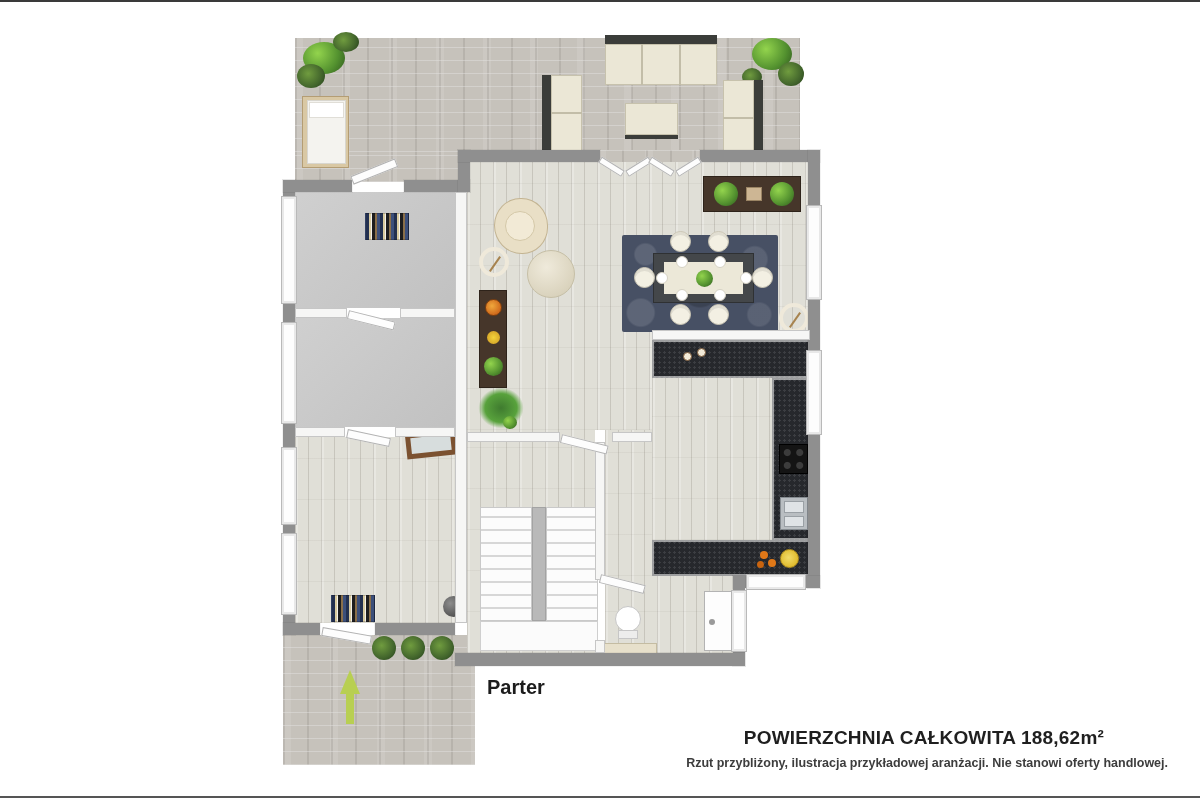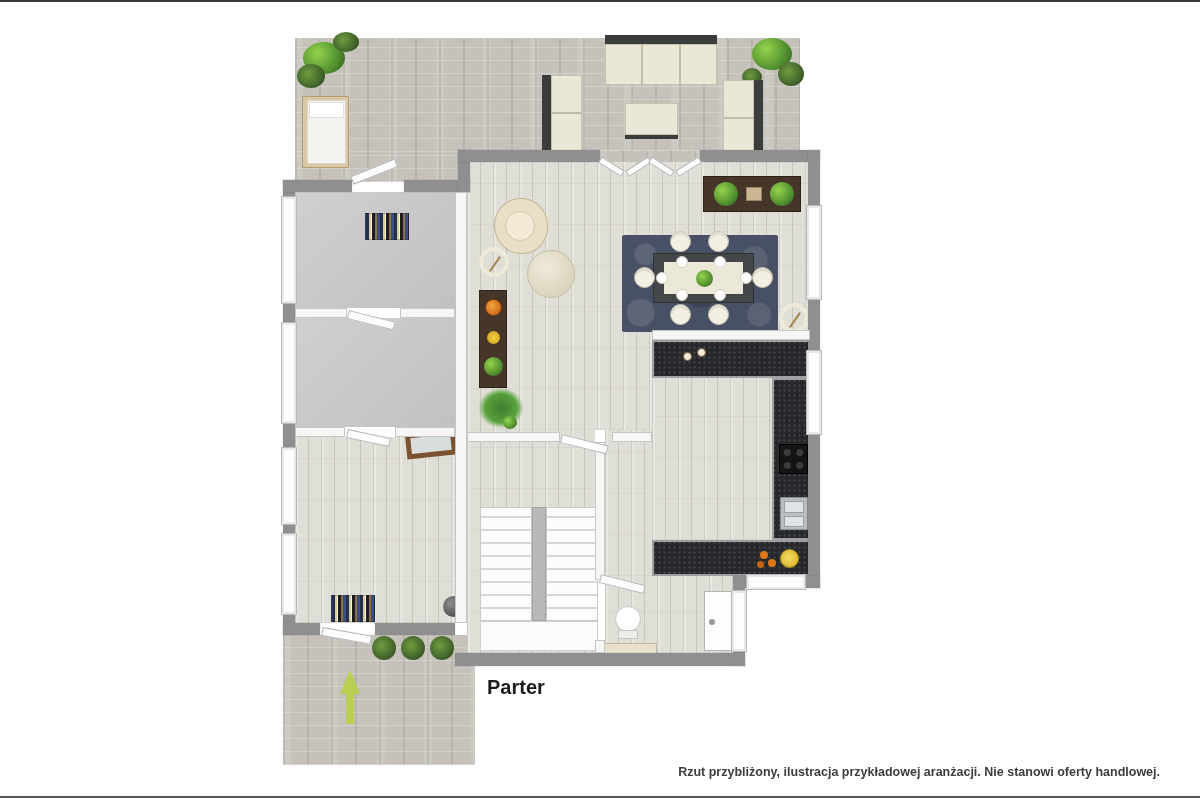--- a/index.html
+++ b/index.html
@@ -235,15 +235,16 @@
   <div class="abs leaf" style="left:650px;top:156px;width:27px;height:7px;transform:rotate(148deg);transform-origin:left center;"></div>
   <div class="abs leaf" style="left:650px;top:156px;width:27px;height:7px;transform:rotate(32deg);transform-origin:left center;"></div>
   <div class="abs leaf" style="left:700px;top:156px;width:27px;height:7px;transform:rotate(148deg);transform-origin:left center;"></div>
 
   <div class="abs win" style="left:731px;top:590px;width:16px;height:62px;"></div>
   <div class="abs leaf" style="left:704px;top:591px;width:28px;height:60px;">
     <div class="abs" style="left:4px;top:27px;width:6px;height:6px;border-radius:50%;background:#9a9a9a;"></div>
   </div>
 
   <div class="abs floorlabel" style="left:487px;top:676px;">Parter</div>
-  <div class="abs disclaimer" style="right:40px;top:756px;margin-top:9px;">Rzut przybliżony, ilustracja przykładowej aranżacji. Nie stanowi oferty handlowej.</div>
+  <div class="abs areatitle" style="right:96px;top:727px;">POWIERZCHNIA CAŁKOWITA 188,62m²</div>
+  <div class="abs disclaimer" style="right:32px;top:756px;">Rzut przybliżony, ilustracja przykładowej aranżacji. Nie stanowi oferty handlowej.</div>
 
 </div>
 
 </body></html>

